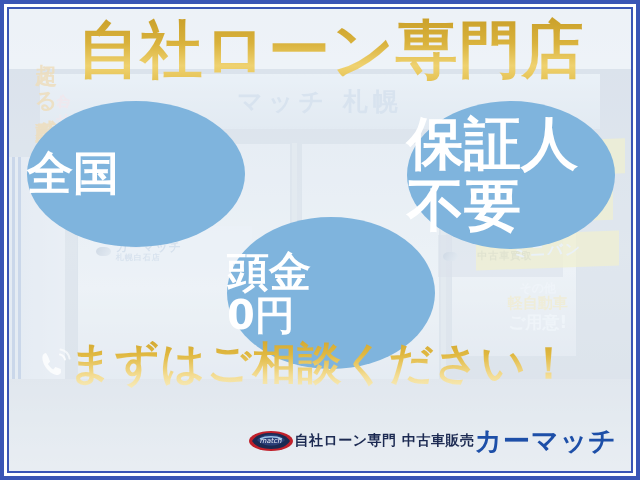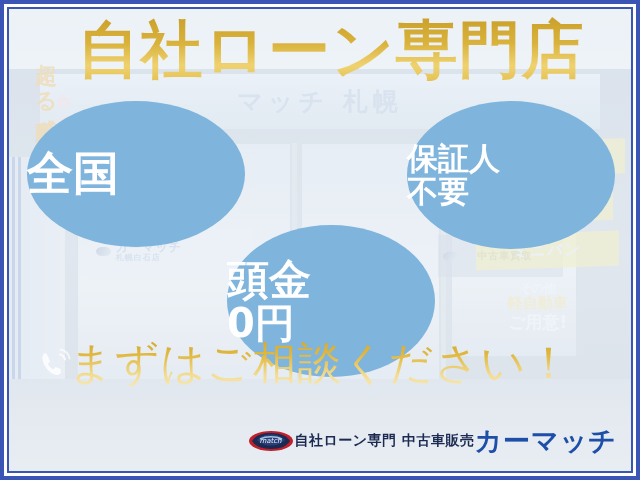--- a/index.html
+++ b/index.html
@@ -126,28 +126,28 @@
 
   
   .badge{
     position:absolute;border-radius:50%;
     background:#7fb4dd;
     display:flex;flex-direction:column;align-items:flex-start;justify-content:center;
     color:#ffffff;font-weight:bold;line-height:1.08;text-align:center;
   }
   .badge span{display:block;}
   .badge-zenkoku{left:18px;top:92px;width:218px;height:146px;font-size:46px;}
-  .badge-hosho{left:398px;top:92px;width:208px;height:148px;font-size:31px;}
-  .badge-atamakin{left:218px;top:216px;width:208px;height:152px;font-size:42px;}
+  .badge-hosho{left:398px;top:92px;width:208px;height:148px;font-size:57px;}
+  .badge-atamakin{left:218px;top:208px;width:208px;height:152px;font-size:42px;}
   .badge-atamakin .l2{font-size:40px;}
 
   
   .cta{
     position:absolute;left:0;right:0;bottom:78px;text-align:center;
-    font-size:44px;font-weight:normal;white-space:nowrap;letter-spacing:1px;
+    font-size:44px;font-weight:bold;white-space:nowrap;letter-spacing:1px;
     background:linear-gradient(180deg,#cda22c 0%,#e0b840 35%,#f3dc92 70%,#f7efc8 100%);
     -webkit-background-clip:text;background-clip:text;
     color:transparent;-webkit-text-fill-color:transparent;
   }
   .phone-icon{
     position:absolute;left:26px;bottom:86px;width:40px;height:40px;
     opacity:.85;
   }
 
   

